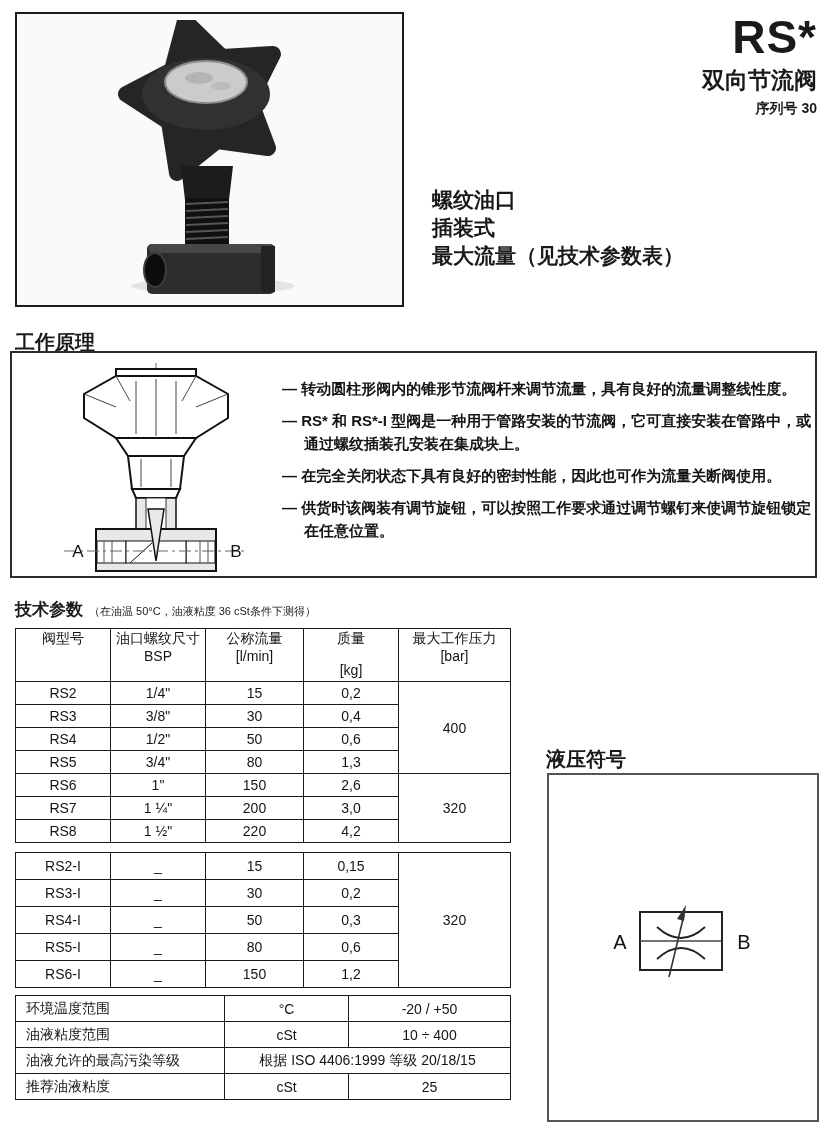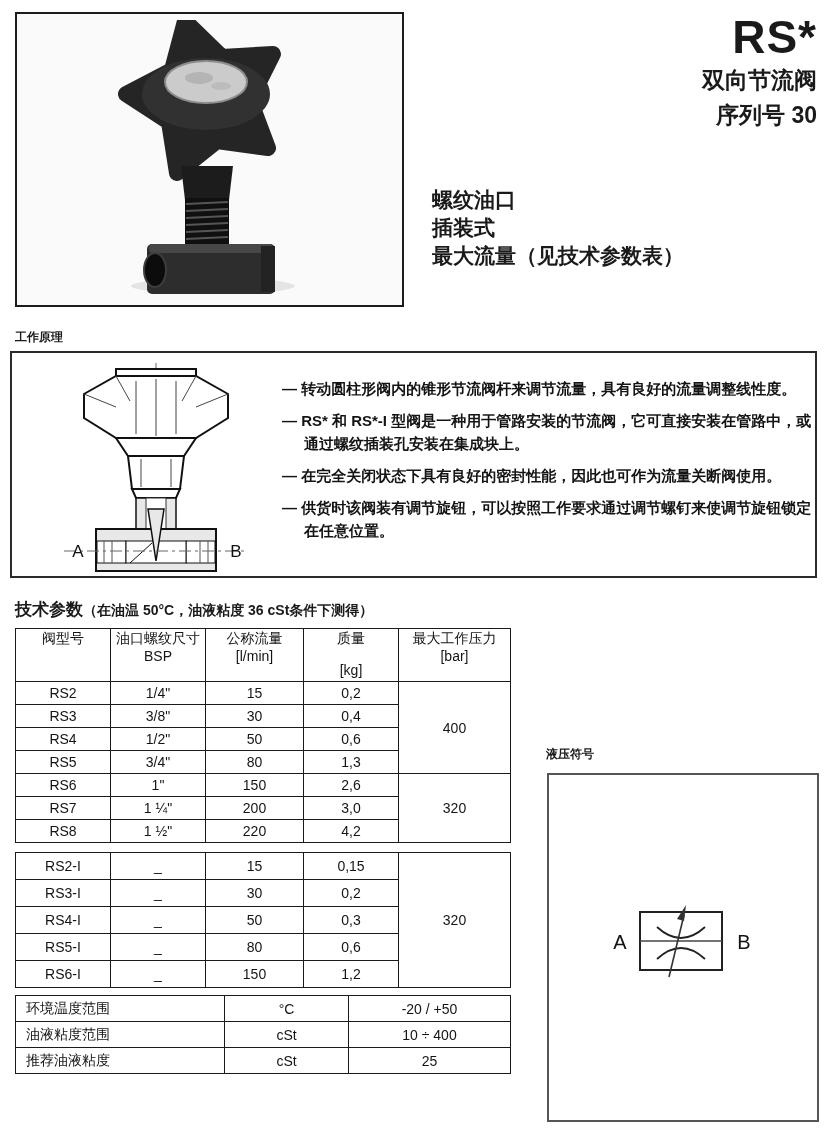--- a/index.html
+++ b/index.html
@@ -13,31 +13,31 @@
   
   .photo-frame {
     left:15px; top:12px; width:389px; height:295px;
     border:2px solid #1c1c1c; background:#fafafa;
   }
 
   
   .brand { right:13px; top:14px; text-align:right; }
   .brand-model { font-size:46px; font-weight:700; line-height:1; letter-spacing:1px; }
   .brand-name  { font-size:23px; font-weight:700; margin-top:5px;text-align:center; }
-  .brand-series{ font-size:23px; font-weight:700; margin-top:4px; }
+  .brand-series{ font-size:14px; font-weight:700; margin-top:4px; }
 
   
   .intro { left:432px; top:186px; font-size:21px; font-weight:700; line-height:28px; }
   .intro .gap { margin-top:17px; }
 
   
-  .sec-title { font-size:12px; font-weight:700; }
+  .sec-title { font-size:20px; font-weight:700; }
   .wp-title { left:15px; top:329px; }
   .tech-title-wrap { left:15px; top:598px; font-size:17px; font-weight:700; }
-  .tech-note { font-size:14px; font-weight:700; }
+  .tech-note { font-size:11px; font-weight:400; margin-left:6px; }
   .hs-title { left:546px; top:746px; }
 
   
   .wp-box { left:10px; top:351px; width:807px; height:227px; border:2px solid #2b2b2b; background:#fff; }
   .wp-svg { position:absolute; left:40px; top:8px; }
   .wp-bullets { position:absolute; left:270px; top:24px; width:530px; }
   .bullet { font-size:15px; line-height:23px; margin-bottom:9px; padding-left:22px; text-indent:-22px; font-weight:600; color:#141414; }
 
   
   table { border-collapse:collapse; table-layout:fixed; background:#fff; }
@@ -306,20 +306,24 @@
       <td class="lbl">环境温度范围</td>
       <td>°C</td>
       <td>-20 / +50</td>
     </tr>
     <tr>
       <td class="lbl">油液粘度范围</td>
       <td>cSt</td>
       <td>10 ÷ 400</td>
     </tr>
     <tr>
+      <td class="lbl">油液允许的最高污染等级</td>
+      <td colspan="2">根据 ISO 4406:1999 等级 20/18/15</td>
+    </tr>
+    <tr>
       <td class="lbl">推荐油液粘度</td>
       <td>cSt</td>
       <td>25</td>
     </tr>
   </tbody>
 </table>
 
 <div class="abs sec-title hs-title">液压符号</div>
 
 <div class="abs hs-box">

